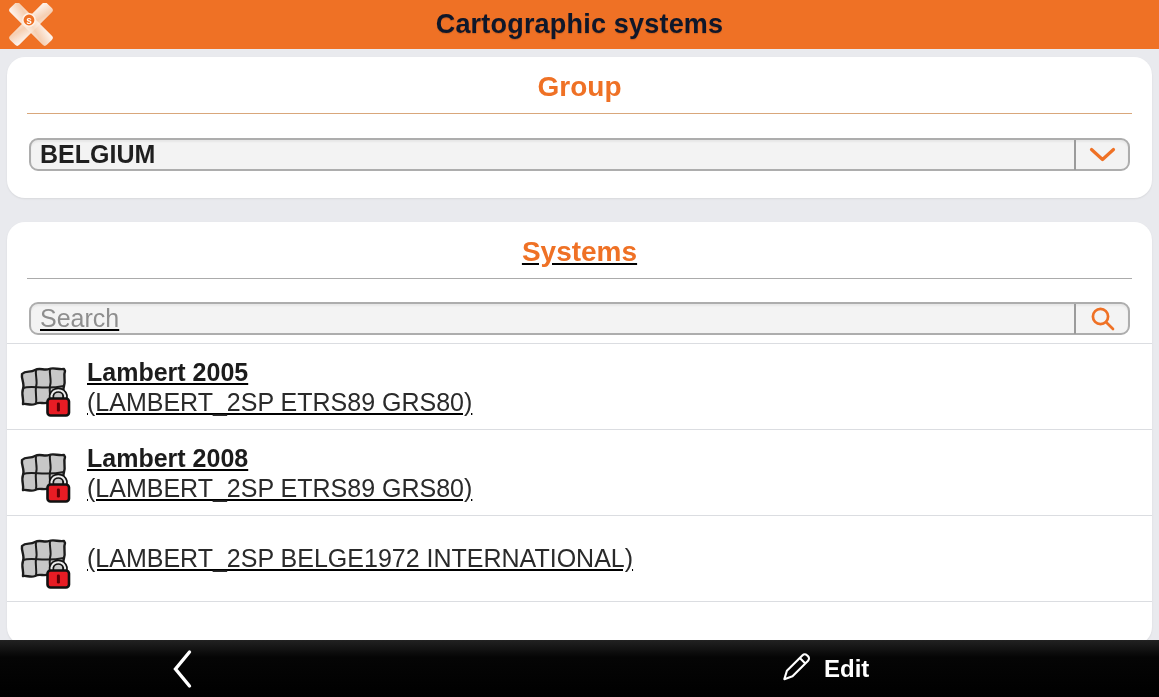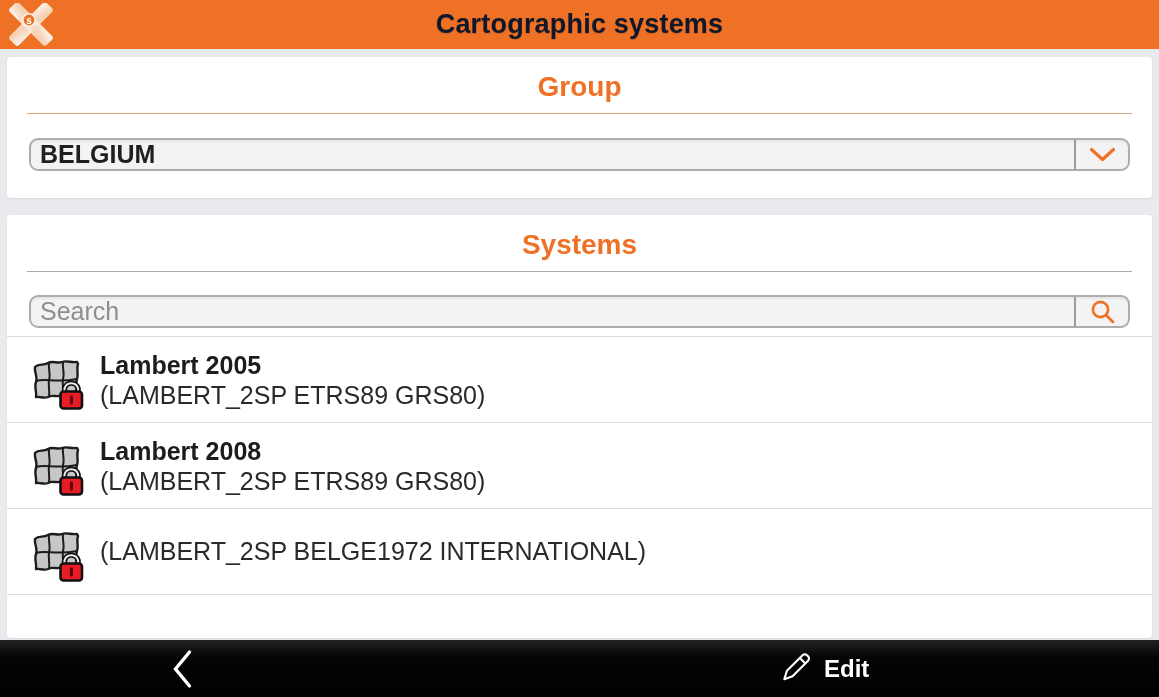--- a/index.html
+++ b/index.html
@@ -20,25 +20,25 @@
   .logo { position:absolute; left:8px; top:3px; width:46px; height:43px; cursor:pointer; }
   .appbar h1 {
     width:100%; text-align:center;
     color:#0f172a; font-size:27px; font-weight:bold;
     letter-spacing:0.2px;
     text-shadow:0 1px 1px rgba(0,0,0,0.15);
   }
 
   
   .card {
-    background:#FFFFFF; border-radius:4px;
+    background:#FFFFFF; border-radius:18px;
     margin:0 7px; box-shadow:0 1px 2px rgba(0,0,0,0.08);
   }
   .group-card { margin-top:8px; height:141px; }
-  .systems-card { margin-top:17px; height:423px; overflow:hidden; }
+  .systems-card { margin-top:24px; height:423px; overflow:hidden;text-decoration:underline; }
 
   .section-title {
     padding-top:14px; text-align:center;
     color:#EF7125; font-size:28px; font-weight:bold; height:46px;
   }
   .rule { height:1px; margin:10px 20px 0 20px; }
   .rule-orange { background:#D9A77B; }
   .rule-gray { background:#ABABAB; }
 
   
@@ -61,21 +61,21 @@
     font-family:"Liberation Sans", sans-serif;
     font-size:25px; color:#1F1F1F; font-weight:bold;
   }
   .search-field input::placeholder { color:#8E8E8E; font-weight:normal; }
 
   
   .list-rule { height:1px; background:#DBDDE1; margin-top:8px; }
   .item-rule { height:1px; background:#DBDDE1; }
   .item {
     height:85px; display:flex; align-items:center;
-    padding-left:20px; cursor:pointer;
+    padding-left:7px; cursor:pointer;
   }
   .sys-icon { width:60px; height:60px; flex:0 0 auto; margin-top:4px; }
   .item-text { margin-left:13px; display:flex; flex-direction:column; justify-content:center; }
   .item-title { font-size:25px; font-weight:bold; color:#1C1C1C; line-height:31px; }
   .item-sub { font-size:25px; color:#2A2A2A; line-height:29px; }
 
   
   .bottom-bar {
     position:absolute; left:0; bottom:0; width:100%; height:57px;
     background:linear-gradient(180deg,#222 0%,#050505 30%,#000 100%);

